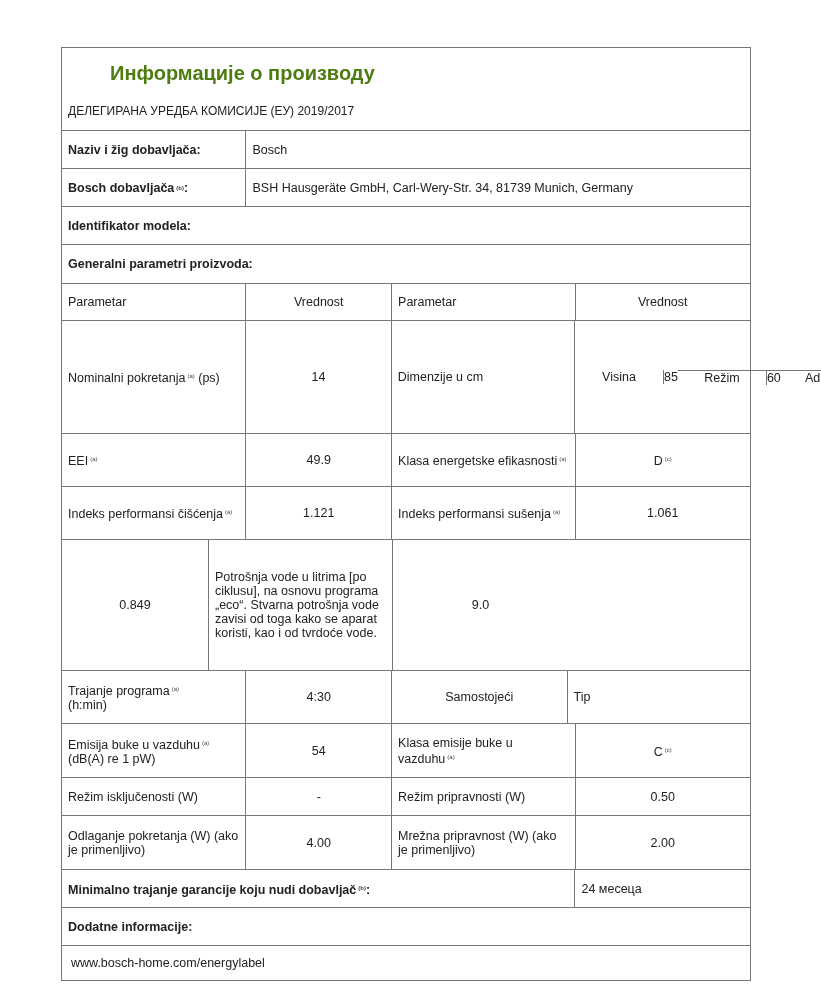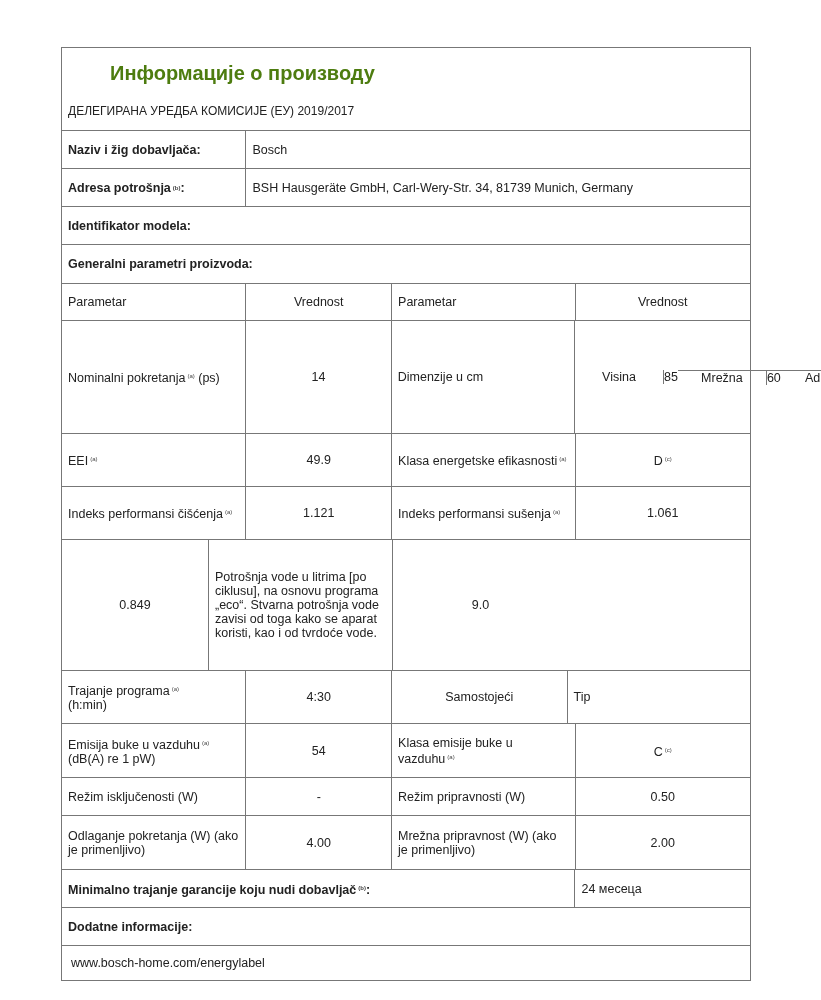--- a/index.html
+++ b/index.html
@@ -41,21 +41,21 @@
     <div class="cell full subtitle">ДЕЛЕГИРАНА УРЕДБА КОМИСИЈЕ (ЕУ) 2019/2017</div>
   </div>
 
   <div class="row" style="height:38px;">
     <div class="cell c1 bold">Naziv i žig dobavljača:</div>
     <div class="cell wide" style="width:506px;">Bosch</div>
   </div>
 
   <div class="row" style="height:38px;">
     <div class="cell c1 bold">
-      <span>Adresa potrošnja</span>
+      <span>Bosch dobavljača</span>
         <sup class="fn">(b)</sup>
         <span>:</span>
     </div>
     <div class="cell" style="width:506px;">BSH Hausgeräte GmbH, Carl-Wery-Str. 34, 81739 Munich, Germany</div>
   </div>
 
   <div class="row" style="height:38px;">
     <div class="cell c1 bold">Identifikator modela:</div>
   </div>
 
@@ -75,21 +75,21 @@
       <span><span>Nominalni pokretanja</span><sup class="fn">(a)</sup><span> (ps)</span></span>
     </div>
     <div class="cell c2 center">14</div>
     <div class="cell c3">Dimenzije u cm</div>
     <div class="cell dims">
       <div class="dimrow">
         <div class="dimlabel">Visina</div>
         <div class="dimval">85</div>
       </div>
       <div class="dimrow">
-        <div class="dimlabel">Mrežna</div>
+        <div class="dimlabel">Režim</div>
         <div class="dimval">60</div>
       </div>
       <div class="dimrow">
         <div class="dimlabel">Adresa</div>
         <div class="dimval">60</div>
       </div>
     </div>
   </div>
 
   <div class="row" style="height:53px;">

